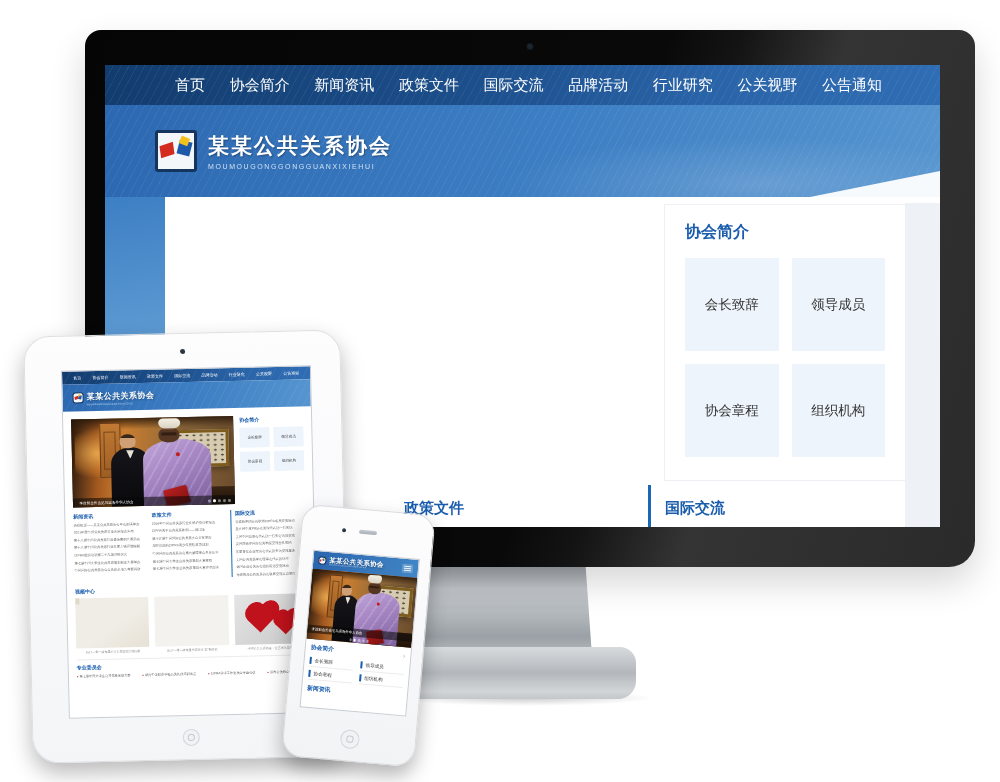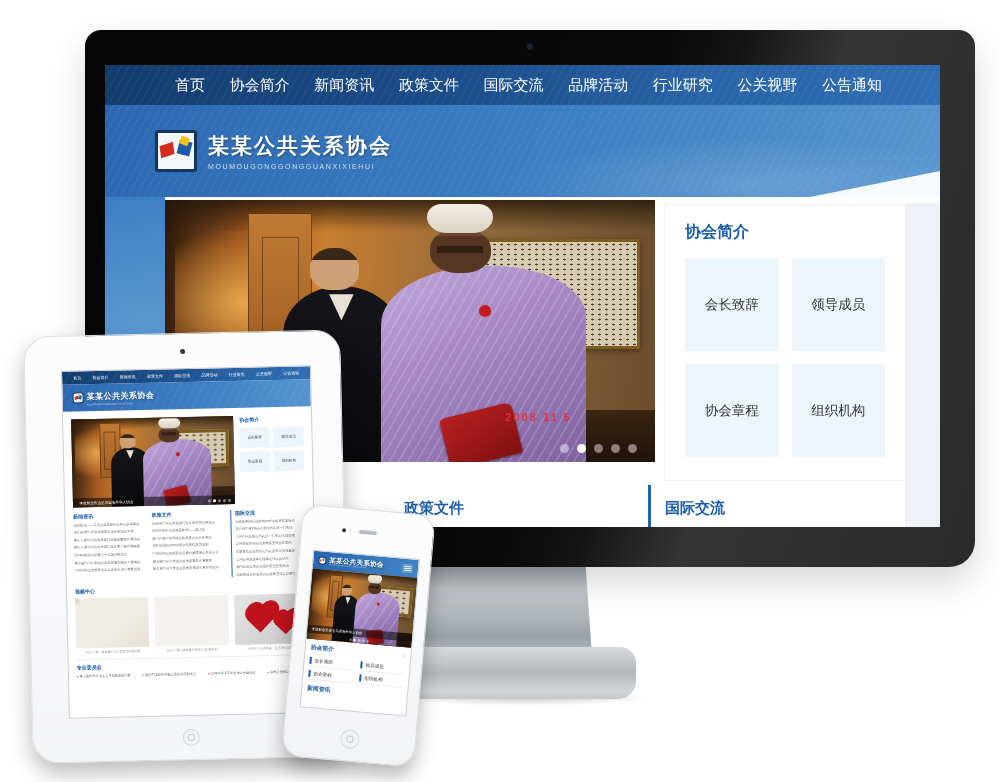--- a/index.html
+++ b/index.html
@@ -246,47 +246,20 @@
               <div class="logo-sub">MOUMOUGONGGONGGUANXIXIEHUI</div>
             </span>
           </div>
           <span class="d-cut"></span>
         </header>
 
         <div class="d-body">
           <div class="d-swoosh"></div>
           <div class="d-strip"></div>
 
-          <div class="d-hero">
-            <div class="photo">
-              <i class="ph-ceiling"></i>
-                <i class="ph-glow"></i>
-                <i class="ph-door"></i>
-                <i class="ph-art"></i>
-              <i class="ph-cabinet"></i>
-                <i class="ph-man1"></i>
-                <i class="ph-man1-shirt"></i>
-                <i class="ph-man1-head"></i>
-              <i class="ph-man2-robe"></i>
-                <i class="ph-man2-head"></i>
-                <i class="ph-man2-glasses"></i>
-                <i class="ph-man2-hat"></i>
-              <i class="ph-pin"></i>
-                <i class="ph-folder"></i>
-            </div>
-            <div class="ph-stamp">2008 11 5</div>
-
-            <div class="dots">
-              <span class="dot"></span>
-              <span class="dot active"></span>
-              <span class="dot"></span>
-              <span class="dot"></span>
-              <span class="dot"></span>
-            </div>
-          </div>
 
           <aside class="d-aside">
             <div class="aside-title">协会简介</div>
             <div class="aside-grid">
               <div class="aside-box">会长致辞</div>
                 <div class="aside-box">领导成员</div>
                 <div class="aside-box">协会章程</div>
                 <div class="aside-box">组织机构</div>
             </div>
           </aside>

